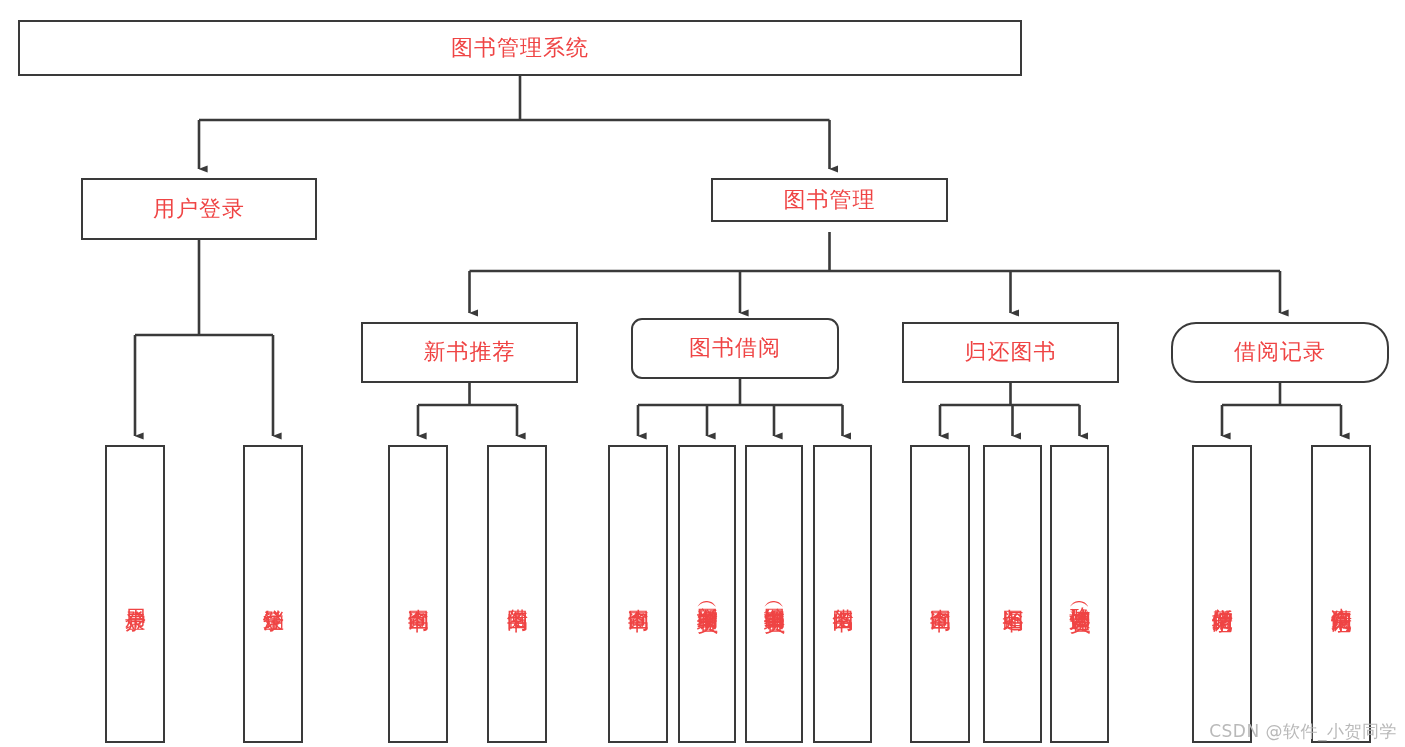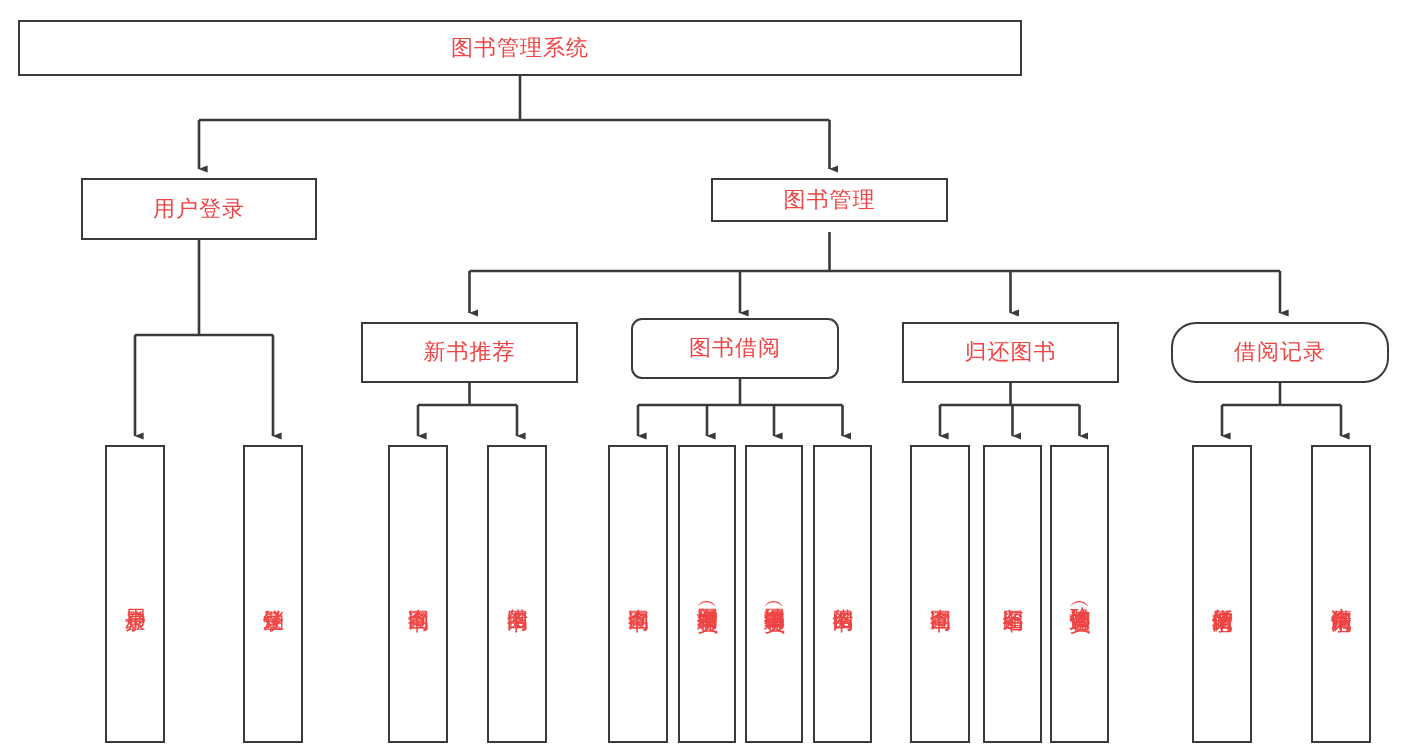--- a/index.html
+++ b/index.html
@@ -168,13 +168,14 @@
         <span class="label">确认归还（管理员）</span>
       </div>
       <div class="node vert" style="left: 1192px; top: 437px; width: 60px; height: 298px;">
         <span class="label">新增借阅记录</span>
       </div>
       <div class="node vert" style="left: 1311px; top: 437px; width: 60px; height: 298px;">
         <span class="label">查询借阅记录</span>
       </div>
     </div>
 
+  <div id="watermark">CSDN @软件_小贺同学</div>
 </div>
 
 </body></html>

